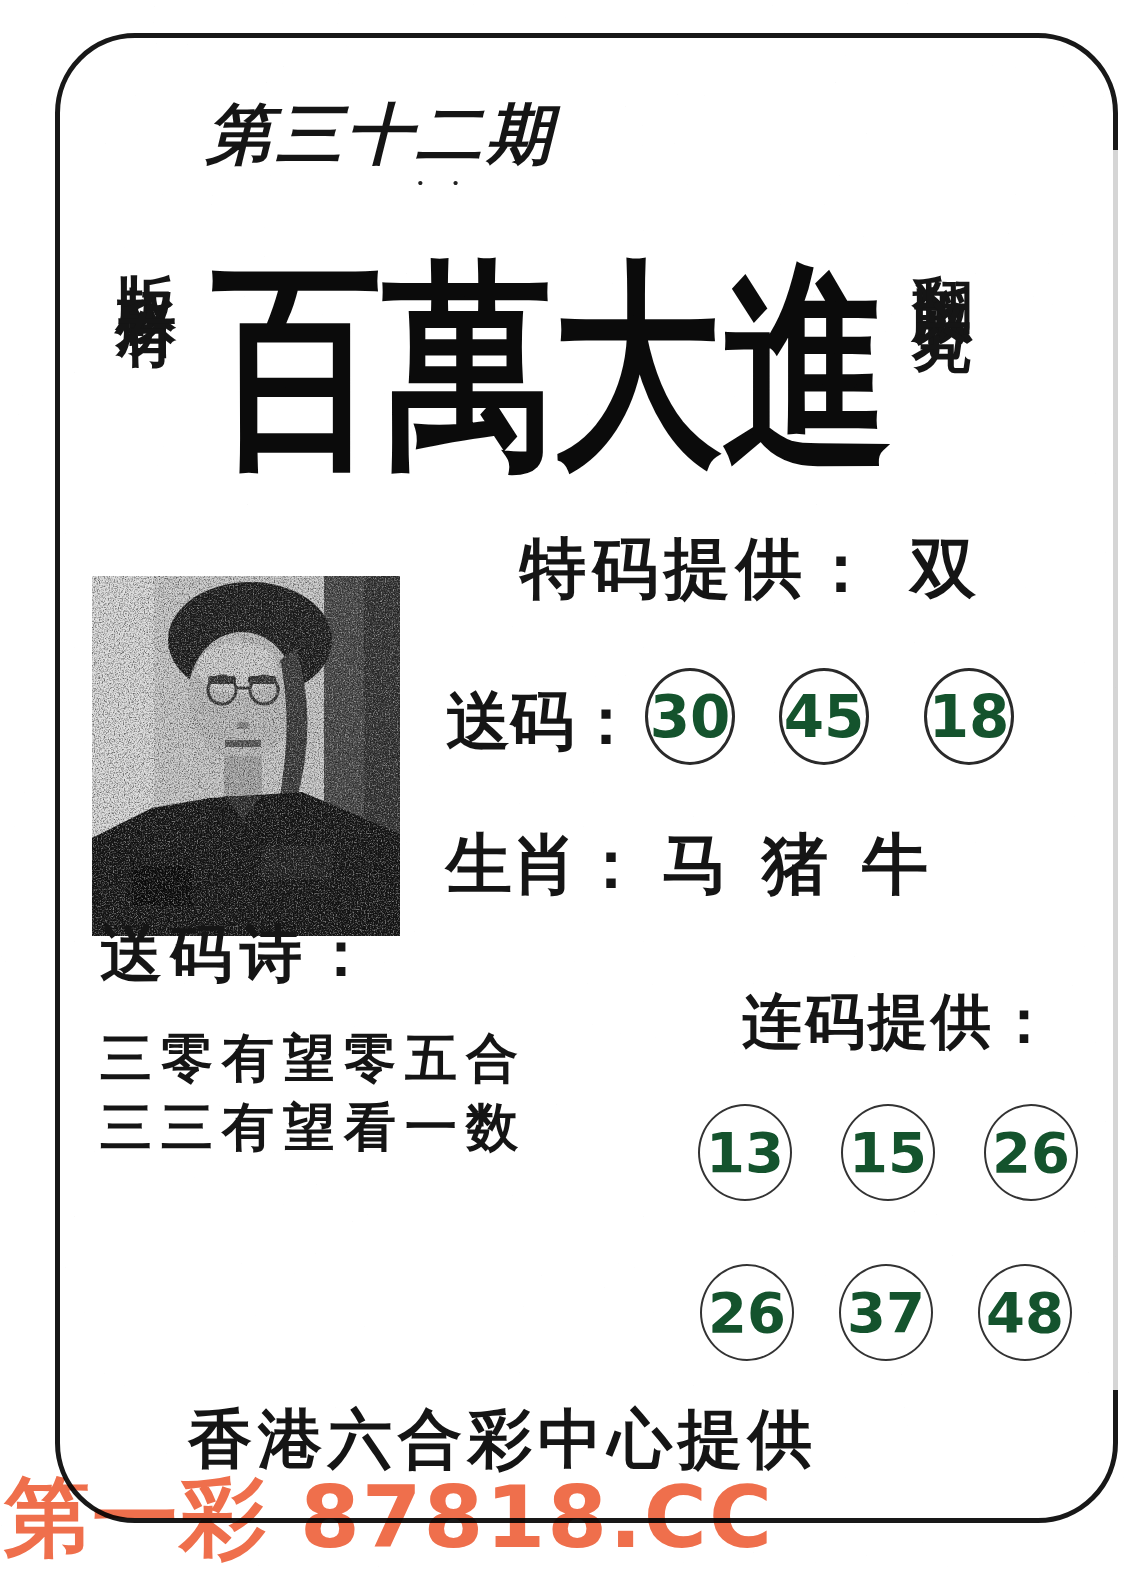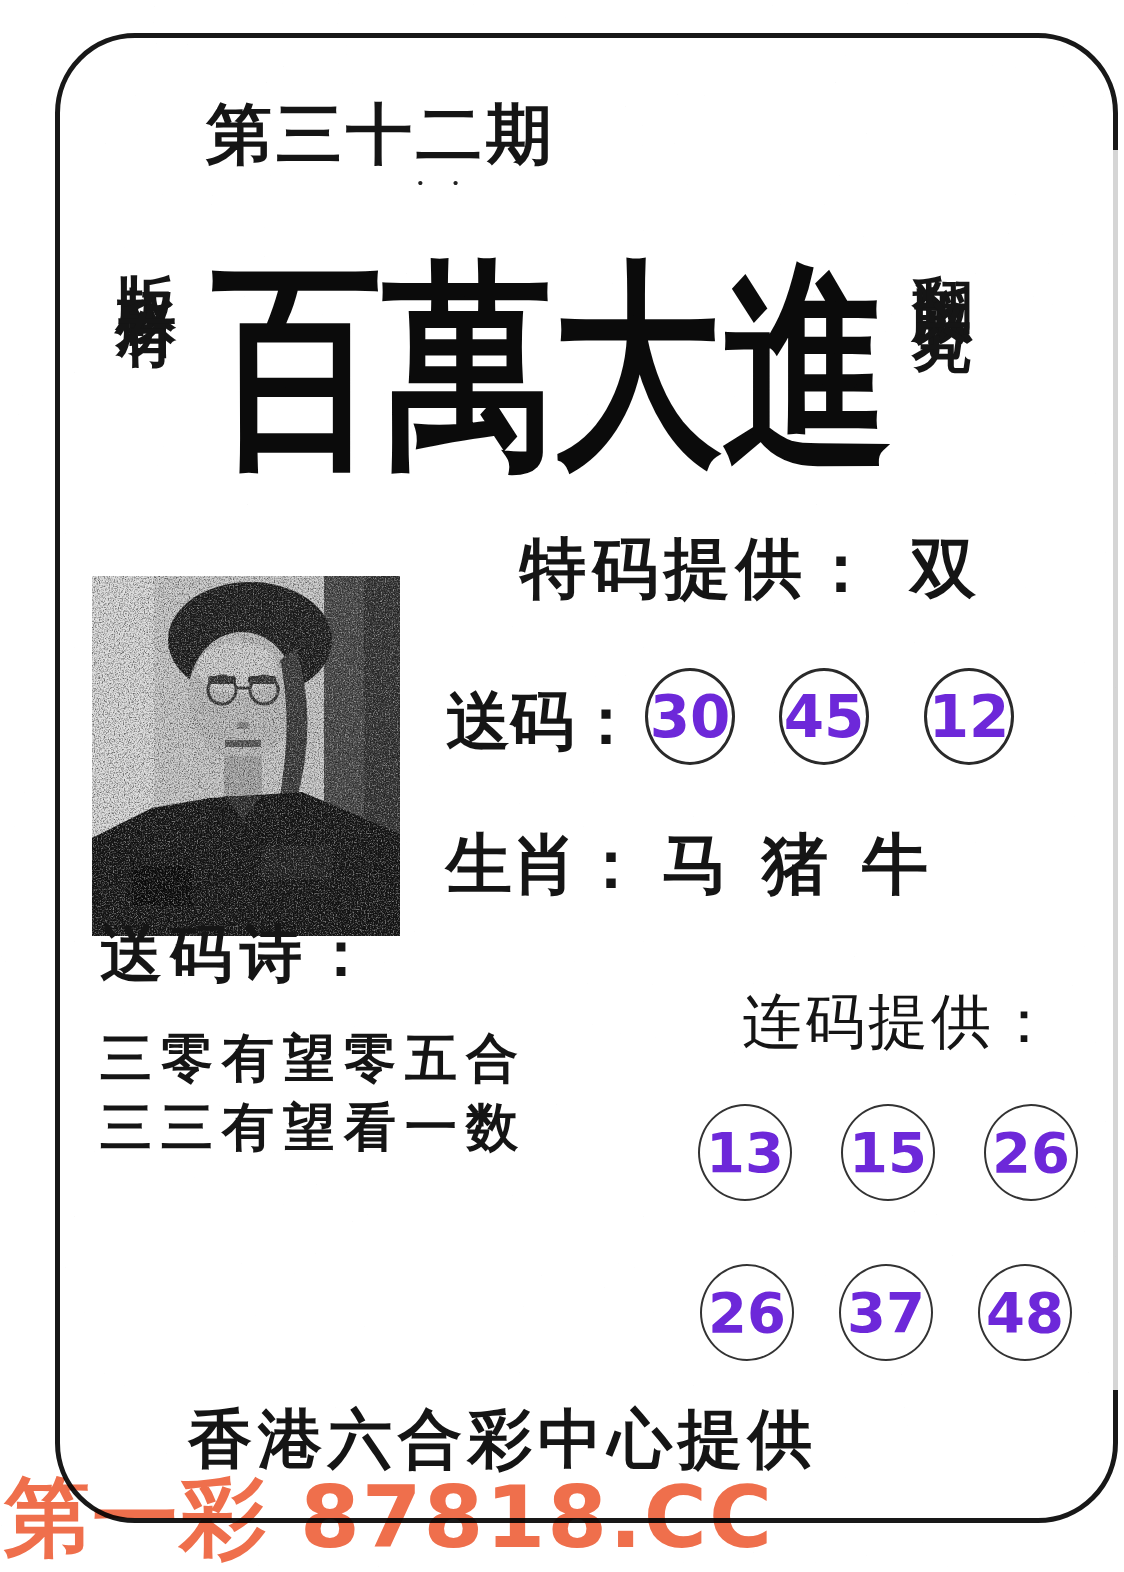--- a/index.html
+++ b/index.html
@@ -8,21 +8,21 @@
     font-family:"Liberation Serif","DejaVu Serif",serif;color:#151515;
   }
   .abs{position:absolute;}
   
   .frame{
     left:55px;top:33px;width:1063px;height:1490px;box-sizing:border-box;
     border:5px solid #181818;border-radius:80px;
   }
   .frame-fade{left:1106px;top:150px;width:14px;height:1240px;background:rgba(255,255,255,0.82);}
   
-  .issue{left:206px;top:90px;font-size:66px;font-weight:700;letter-spacing:4px;white-space:nowrap;}
+  .issue{left:206px;top:90px;font-size:66px;font-weight:700;letter-spacing:4px;white-space:nowrap;font-style:italic;}
   .issue-dots{left:416px;top:168px;font-size:26px;font-weight:700;letter-spacing:10px;color:#222;}
   .v-text{
     writing-mode:vertical-rl;text-orientation:upright;
     font-size:60px;font-weight:700;letter-spacing:12px;line-height:1;
   }
   .v-left{left:116px;top:226px;}
   .v-right{left:912px;top:226px;}
   .main-title{
     left:212px;top:254px;font-size:170px;font-weight:900;line-height:1;
     letter-spacing:0px;white-space:nowrap;transform:scaleY(1.3);transform-origin:top left;
@@ -30,29 +30,29 @@
   }
   
   .cjk-label{font-size:64px;font-weight:700;white-space:nowrap;}
   .special-row{left:520px;top:524px;display:flex;gap:30px;font-size:66px;font-weight:700;letter-spacing:6px;white-space:nowrap;justify-content:center;}
   .send-label{left:446px;top:678px;}
   .zodiac-label{left:446px;top:820px;font-size:66px;}
   .zodiac-values{left:662px;top:820px;display:flex;gap:34px;font-size:66px;font-weight:700;}
   .num-circle{
     box-sizing:border-box;display:flex;align-items:center;justify-content:center;
     border-radius:50%;font-family:"DejaVu Sans","Liberation Sans",sans-serif;
-    font-weight:800;color:#6d28d9;
+    font-weight:800;color:#14532d;
   }
   .send-circle{width:90px;height:97px;border:3px solid #2a2a2a;font-size:58px;}
   .c30{left:645px;top:668px;} .c45{left:779px;top:668px;} .c12{left:924px;top:668px;}
   
   .poem-title{left:100px;top:912px;font-size:62px;font-weight:700;letter-spacing:8px;white-space:nowrap;}
   .poem-lines{left:100px;top:1024px;font-size:52px;font-weight:700;line-height:69px;letter-spacing:9px;white-space:nowrap;}
   
-  .lianma-label{left:742px;top:982px;font-size:60px;font-weight:400;letter-spacing:3px;white-space:nowrap;}
+  .lianma-label{left:742px;top:982px;font-size:60px;font-weight:700;letter-spacing:3px;white-space:nowrap;}
   .crow{display:flex;}
   .crow1{left:698px;top:1104px;gap:49px;}
   .crow2{left:700px;top:1264px;gap:45px;}
   .lian-circle{width:94px;height:97px;border:2px solid #333;font-size:56px;}
   
   .footer{left:188px;top:1396px;font-size:64px;font-weight:700;letter-spacing:6px;white-space:nowrap;}
   .watermark{
     left:4px;top:1460px;font-size:86px;font-weight:800;letter-spacing:2px;white-space:nowrap;
     font-family:"DejaVu Sans","Liberation Sans",sans-serif;z-index:6;mix-blend-mode:multiply;
   }
@@ -117,21 +117,21 @@
       <rect x="40" y="290" width="60" height="40" fill="#0d0d0d"></rect>
       <rect x="170" y="270" width="70" height="34" fill="#222222"></rect>
       <rect width="308" height="360" fill="#000" filter="url(#spB)" opacity="0.55"></rect>
       <rect width="308" height="360" fill="#fff" filter="url(#spW)" opacity="0.45"></rect>
     </svg>
   </div>
 
   <div class="abs cjk-label send-label">送码：</div>
   <div class="abs num-circle send-circle c30">30</div>
   <div class="abs num-circle send-circle c45">45</div>
-  <div class="abs num-circle send-circle c12">12</div>
+  <div class="abs num-circle send-circle c12">18</div>
 
   <div class="abs cjk-label zodiac-label">生肖：</div>
   <div class="abs zodiac-values">
     <span>马</span>
     <span>猪</span>
     <span>牛</span>
   </div>
 
   <div class="abs poem-title">送码诗：</div>
   <div class="abs poem-lines">

